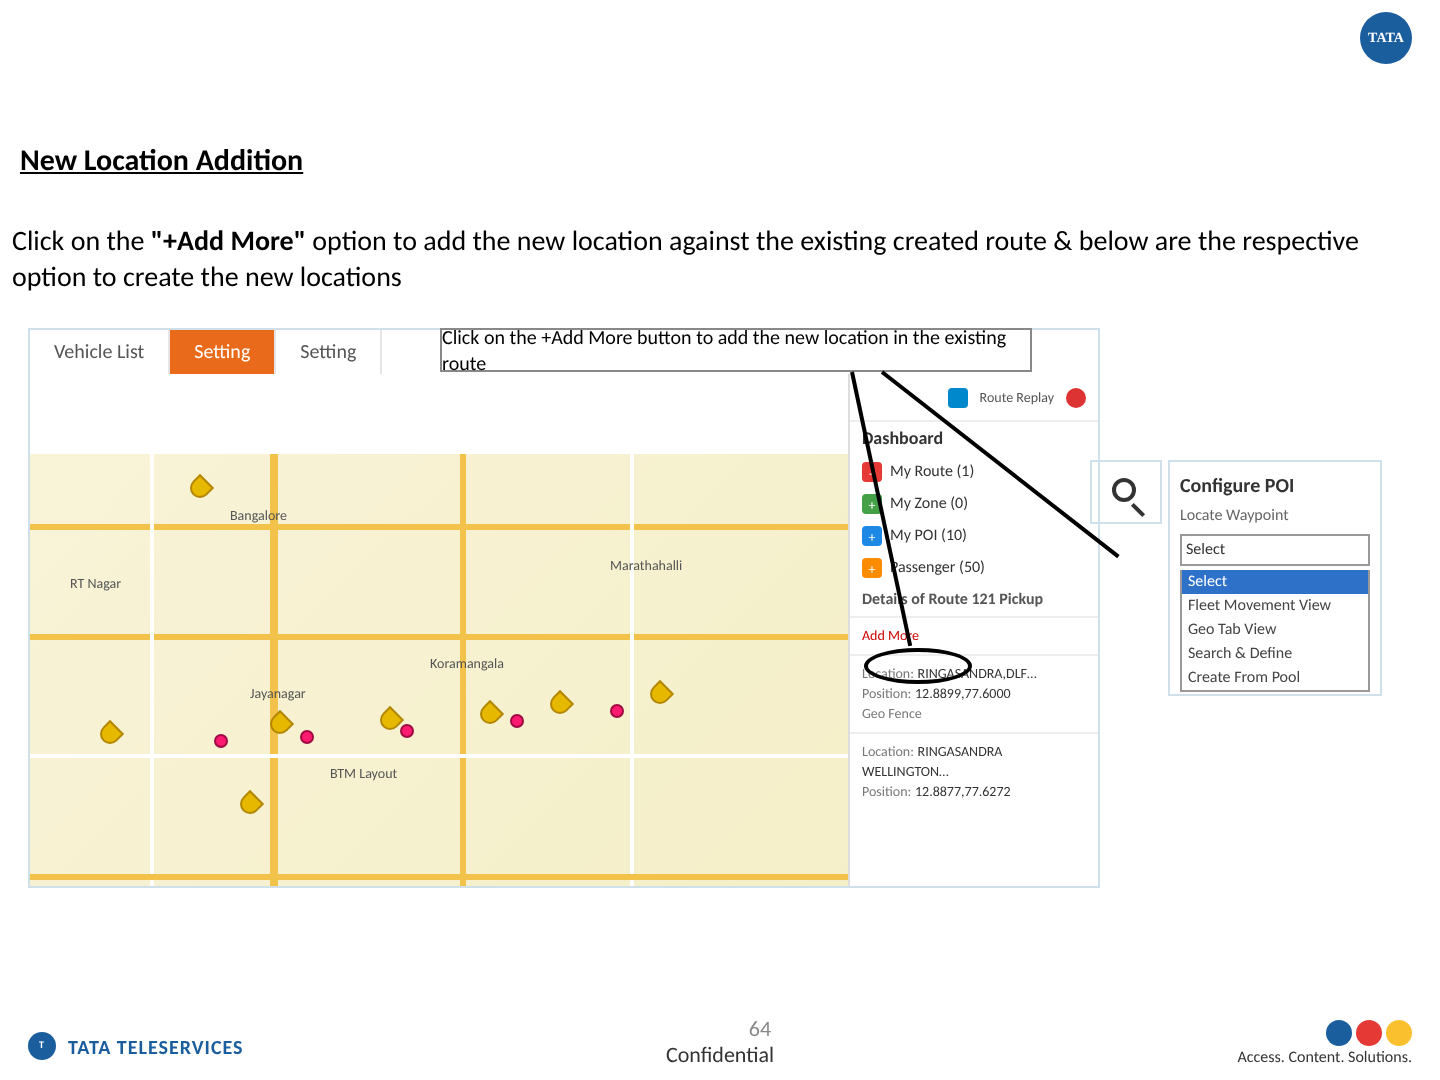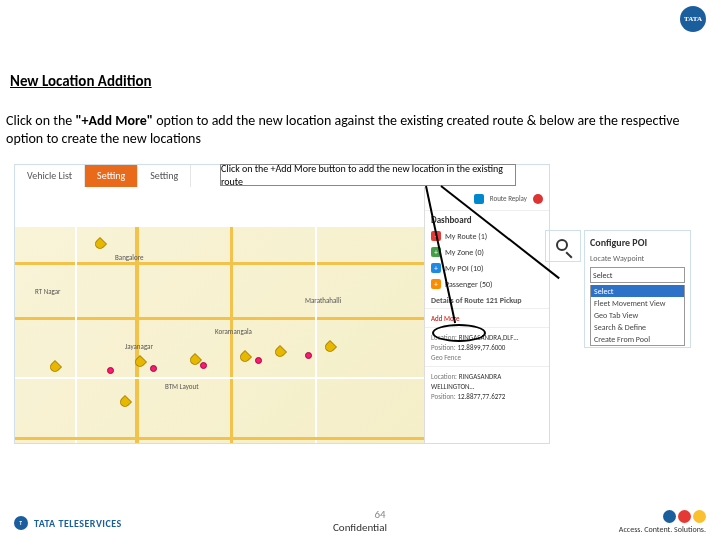--- a/index.html
+++ b/index.html
@@ -97,21 +97,21 @@
       <div class="road-y" style="left:0; top:35px; width:100%; height:3px;"></div>
       <div class="road-y" style="left:0; top:90px; width:100%; height:3px;"></div>
       <div class="road-y" style="left:215px; top:0; width:3px; height:100%;"></div>
       <div class="road-w" style="left:0; top:150px; width:100%; height:2px;"></div>
       <div class="road-w" style="left:60px; top:0; width:2px; height:100%;"></div>
       <div class="road-w" style="left:300px; top:0; width:2px; height:100%;"></div>
       <div class="road-y" style="left:0; top:210px; width:100%; height:3px;"></div>
 
       <div class="map-label" style="left:100px; top:26px;">Bangalore</div>
       <div class="map-label" style="left:110px; top:115px;">Jayanagar</div>
-      <div class="map-label" style="left:290px; top:69px;">Marathahalli</div>
+      <div class="map-label" style="left:290px; top:51px;">Marathahalli</div>
       <div class="map-label" style="left:200px; top:100px;">Koramangala</div>
       <div class="map-label" style="left:150px; top:155px;">BTM Layout</div>
       <div class="map-label" style="left:175px; top:225px;">Electronic From</div>
       <div class="map-label" style="left:20px; top:60px;">RT Nagar</div>
 
       <div class="marker" style="left:80px; top:12px;"></div>
       <div class="marker" style="left:35px; top:135px;"></div>
       <div class="marker" style="left:120px; top:130px;"></div>
       <div class="marker" style="left:175px; top:128px;"></div>
       <div class="marker" style="left:225px; top:125px;"></div>

